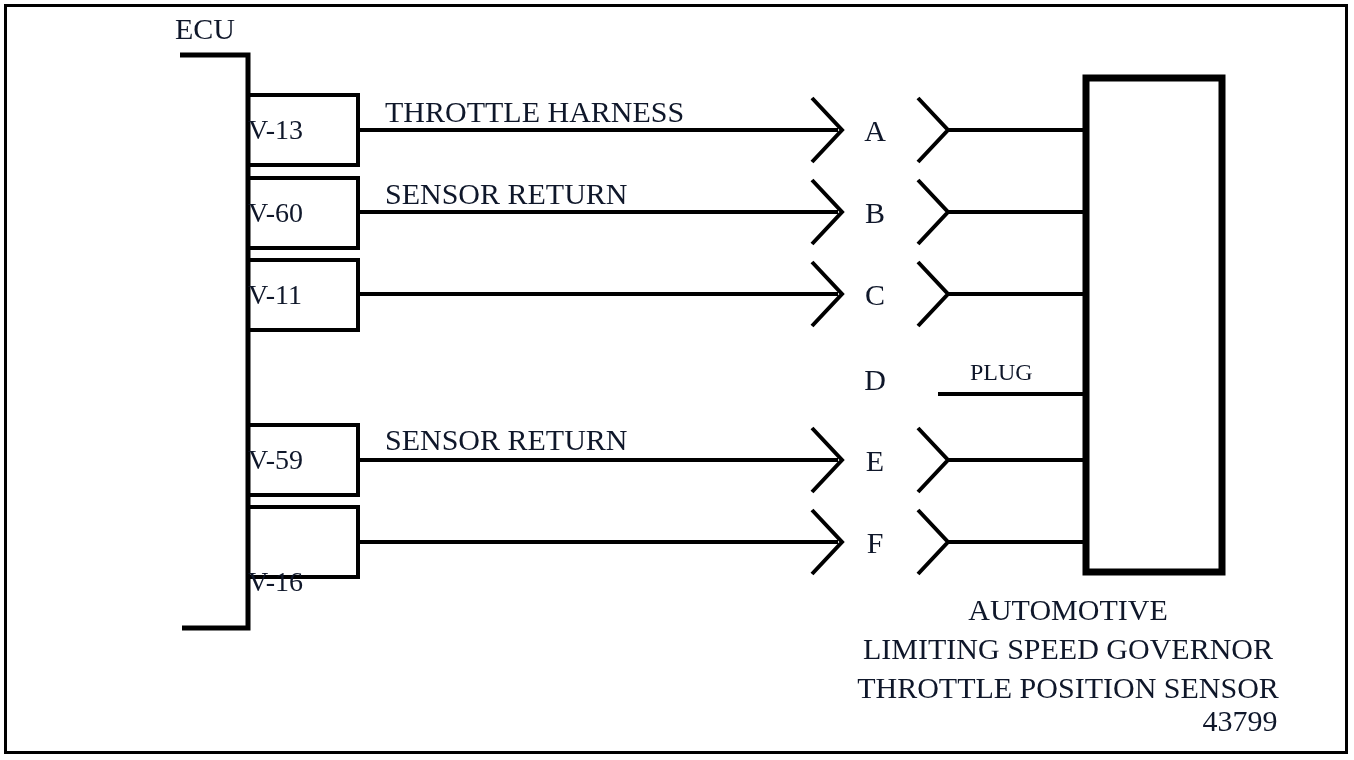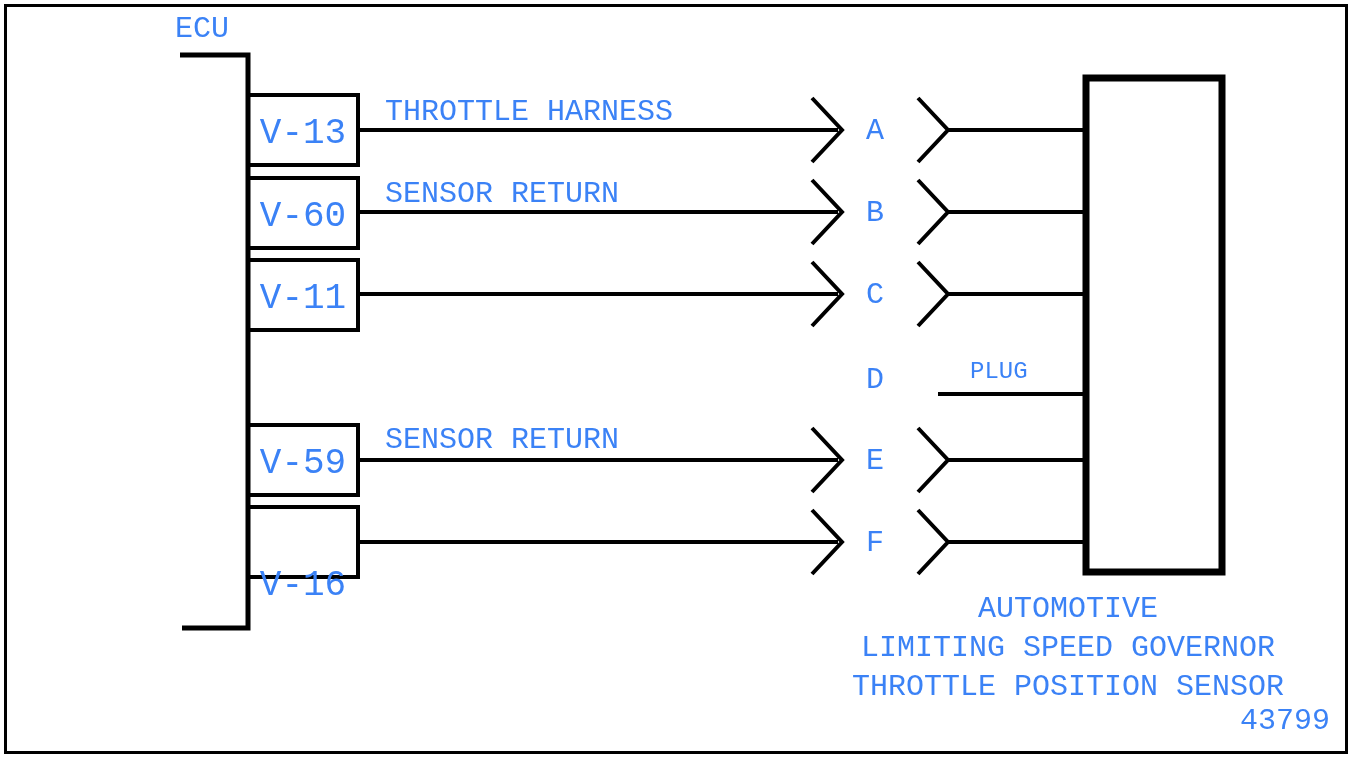--- a/index.html
+++ b/index.html
@@ -29,33 +29,33 @@
   }
   #canvas {
     position: absolute;
     left: 0;
     top: 0;
     width: 1354px;
     height: 760px;
   }
   .txt {
     position: absolute;
-    color: #3b82f6;
+    color: #0f172a;
     white-space: nowrap;
-    font-family: Liberation Mono, monospace;
+    font-family: Liberation Serif, serif;
     line-height: 1;
   }
   .t-ecu        { font-size: 30px; left: 175px; top: 14px; }
   .t-vhc        { font-size: 30px; left: 30px;  top: 230px; width: 208px; text-align: center; white-space: normal; line-height: 1.22; }
   .t-pin        { font-size: 30px; width: 26px; text-align: center; }
   .t-sig        { font-size: 30px; }
-  .t-box        { font-size: 36px; width: 110px; text-align: center; }
+  .t-box        { font-size: 28px; width: 110px; }
   .t-plug       { font-size: 24px; left: 970px; top: 360px; }
   .t-caption    { font-size: 30px; left: 790px; top: 590px; width: 556px; text-align: center; white-space: normal; line-height: 1.30; }
-  .t-figno      { font-size: 30px; left: 1150px; top: 706px; width: 180px; text-align: right; }
+  .t-figno      { font-size: 30px; left: 1150px; top: 706px; width: 180px; text-align: center; }
 </style>
 </head>
 <body>
 
 <div id="page">
 
   <div id="frame"></div>
 
   <svg id="canvas" viewBox="0 0 1354 760">
 

